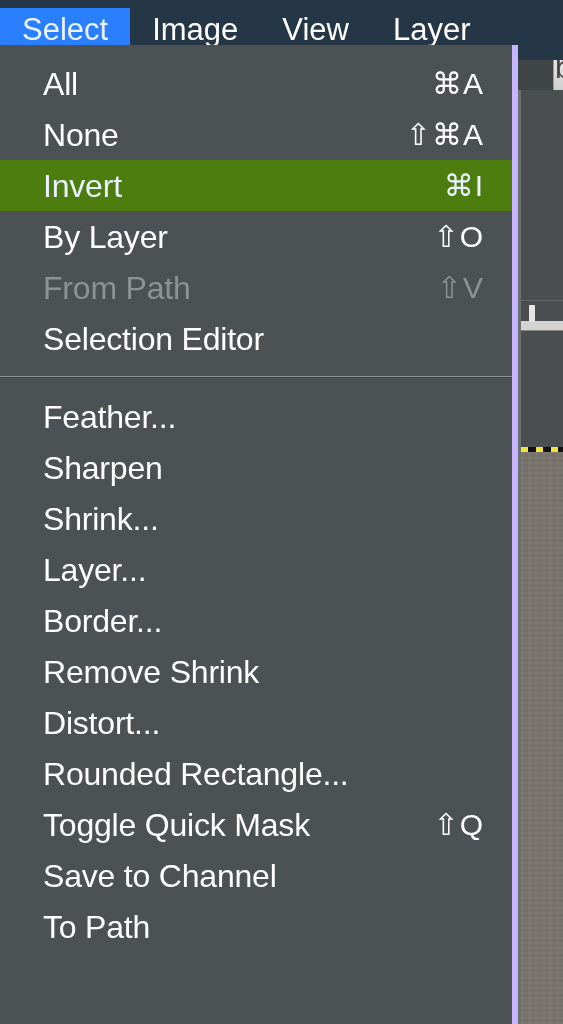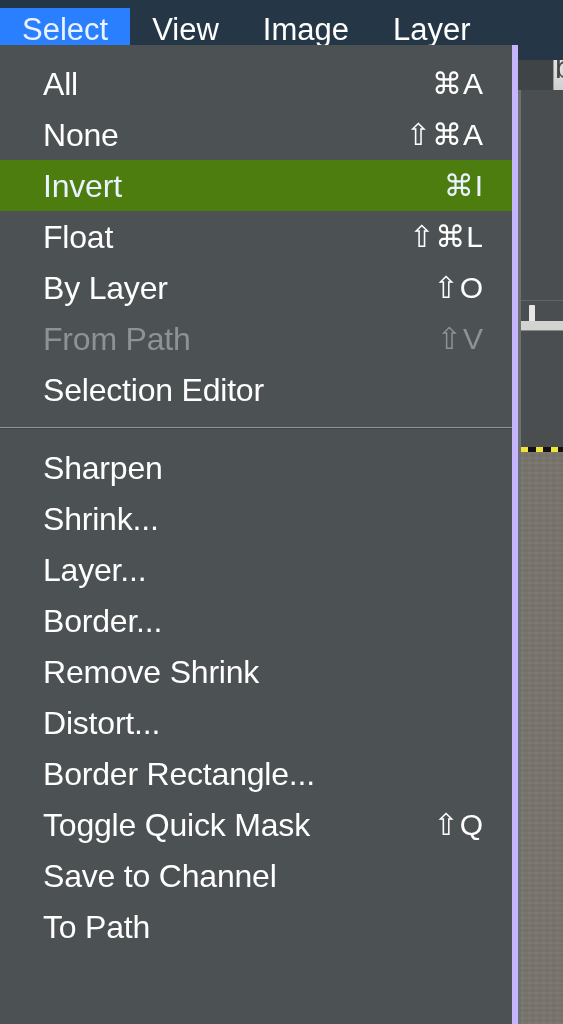--- a/index.html
+++ b/index.html
@@ -250,24 +250,24 @@
 
 <div id="selection-fill"></div>
 <div id="selection-noise"></div>
 <div id="selection-ants"></div>
 
 <div id="menubar">
   <div class="menubar-item active">
     <span>Select</span>
   </div>
   <div class="menubar-item">
+    <span>Image</span>
+  </div>
+  <div class="menubar-item">
     <span>View</span>
-  </div>
-  <div class="menubar-item">
-    <span>Image</span>
   </div>
   <div class="menubar-item">
     <span>Layer</span>
   </div>
 </div>
 
 <div id="select-menu">
 
   <div class="menu-group group-top">
 
@@ -279,24 +279,20 @@
     <div class="menu-item">
       <span class="item-label">None</span>
       <span class="item-shortcut">⇧⌘A</span>
     </div>
 
     <div class="menu-item selected">
       <span class="item-label">Invert</span>
       <span class="item-shortcut">⌘I</span>
     </div>
 
-    <div class="menu-item">
-      <span class="item-label">Float</span>
-      <span class="item-shortcut">⇧⌘L</span>
-    </div>
 
     <div class="menu-item">
       <span class="item-label">By Layer</span>
       <span class="item-shortcut">⇧O</span>
     </div>
 
     <div class="menu-item disabled">
       <span class="item-label">From Path</span>
       <span class="item-shortcut">⇧V</span>
     </div>
@@ -305,20 +301,24 @@
       <span class="item-label">Selection Editor</span>
       <span class="item-shortcut"></span>
     </div>
 
   </div>
 
   <div class="menu-separator"></div>
 
   <div class="menu-group group-bottom">
 
+    <div class="menu-item">
+      <span class="item-label">Feather...</span>
+      <span class="item-shortcut"></span>
+    </div>
 
     <div class="menu-item">
       <span class="item-label">Sharpen</span>
       <span class="item-shortcut"></span>
     </div>
 
     <div class="menu-item">
       <span class="item-label">Shrink...</span>
       <span class="item-shortcut"></span>
     </div>
@@ -337,21 +337,21 @@
       <span class="item-label">Remove Shrink</span>
       <span class="item-shortcut"></span>
     </div>
 
     <div class="menu-item">
       <span class="item-label">Distort...</span>
       <span class="item-shortcut"></span>
     </div>
 
     <div class="menu-item">
-      <span class="item-label">Border Rectangle...</span>
+      <span class="item-label">Rounded Rectangle...</span>
       <span class="item-shortcut"></span>
     </div>
 
     <div class="menu-item">
       <span class="item-label">Toggle Quick Mask</span>
       <span class="item-shortcut">⇧Q</span>
     </div>
 
     <div class="menu-item">
       <span class="item-label">Save to Channel</span>

